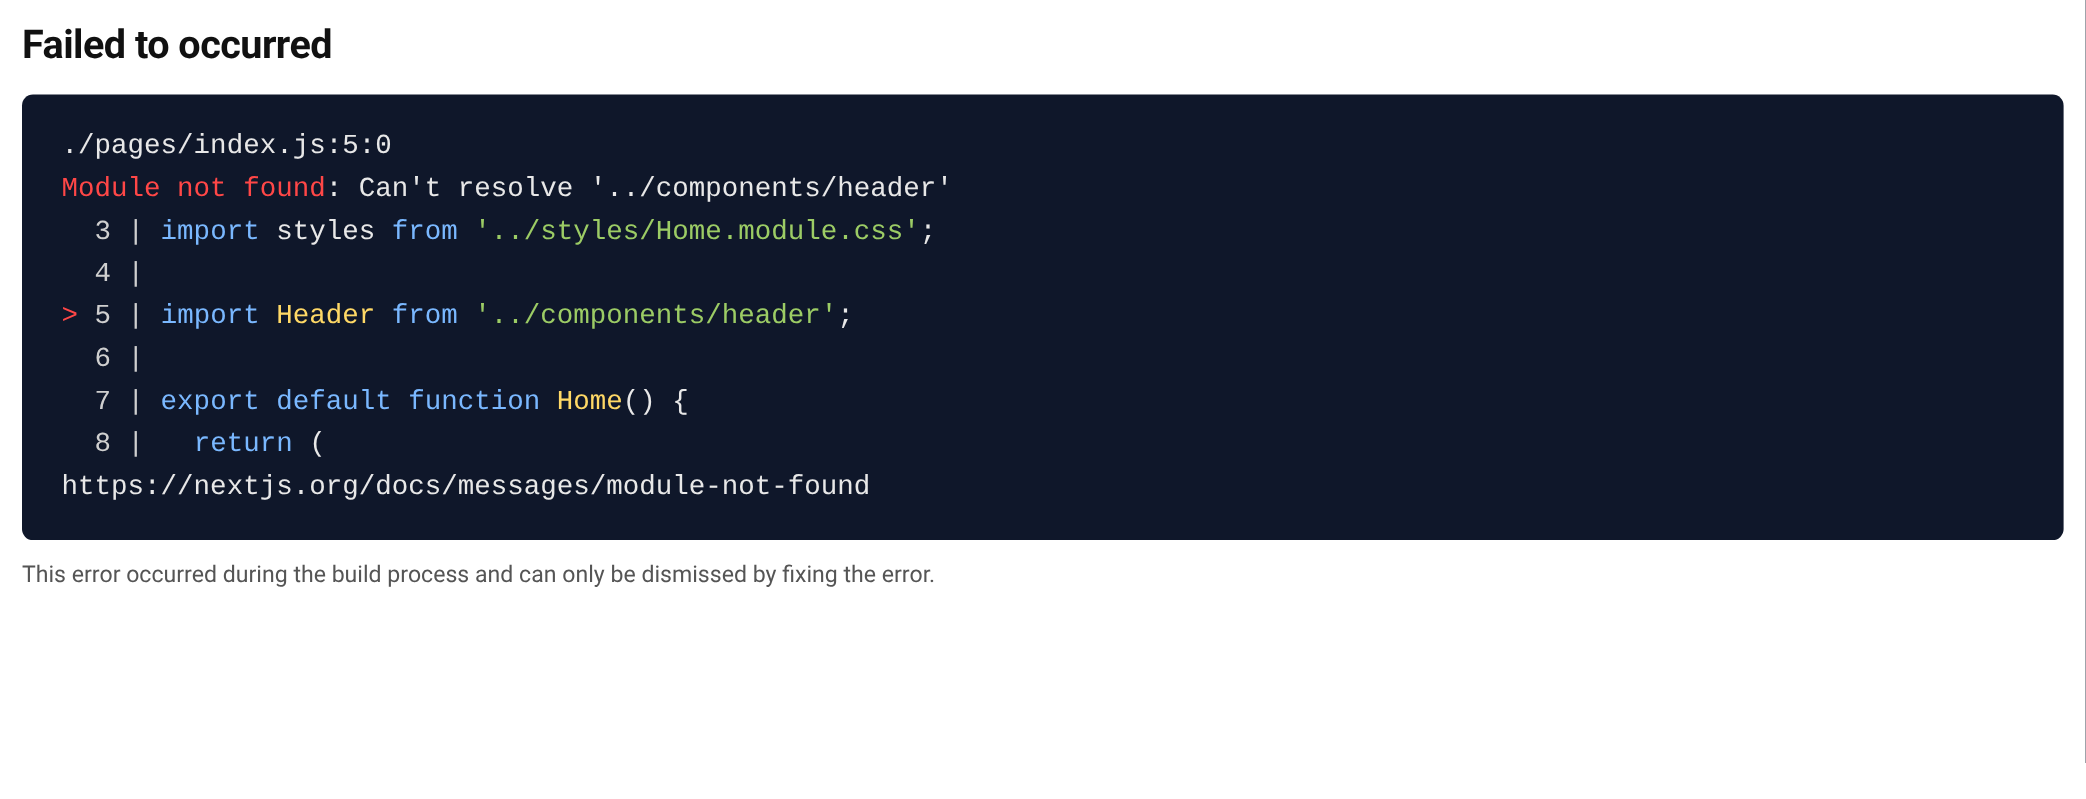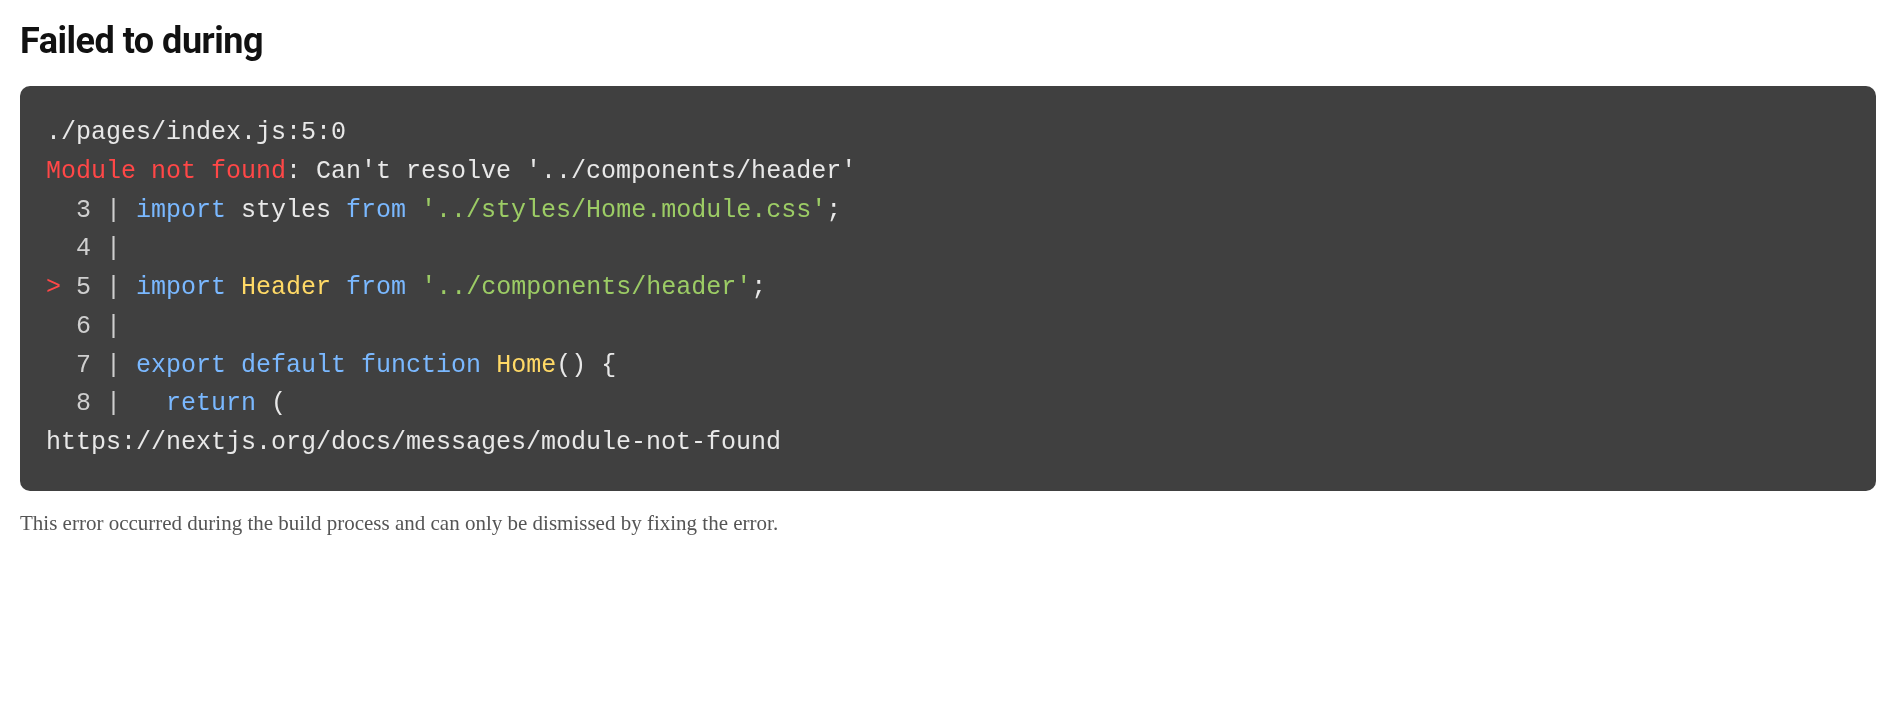--- a/index.html
+++ b/index.html
@@ -13,23 +13,23 @@
     padding: 20px;
   }
   .heading {
     font-size: 36px;
     font-weight: 700;
     color: #111111;
     margin-bottom: 24px;
     letter-spacing: -0.5px;
   }
   .codeblock {
-    background: #404040;
+    background: #0f172a;
     border-radius: 10px;
-    padding: 28px 26px;
+    padding: 28px 36px;
     font-family: "SFMono-Regular", Menlo, Consolas, "Liberation Mono", monospace;
     font-size: 25px;
     line-height: 1.55;
     color: #e6e6e6;
     overflow-x: auto;
     white-space: pre;
   }
   .code-line {
     display: block;
   }
@@ -68,23 +68,22 @@
     color: #e8e8e8;
     font-family: Liberation Mono, monospace;
   }
   .blank-line {
     height: 1.55em;
   }
   .footer-note {
     font-size: 21px;
     color: #555555;
     margin-top: 20px;
-    font-family: Liberation Serif, serif;
   }
 </style>
 </head>
 <body>
 
-<h1 class="heading">Failed to during</h1>
+<h1 class="heading">Failed to occurred</h1>
 
 <div class="codeblock"><span class="code-line"><span class="file-loc">./pages/index.js:5:0</span></span><span class="code-line"><span class="err-label">Module not found</span><span class="err-msg">: Can't resolve '../components/header'</span></span><span class="code-line"><span class="gutter">  3 | </span><span class="kw">import</span><span class="ident"> styles </span><span class="kw">from</span><span> </span><span class="str">'../styles/Home.module.css'</span><span class="punct">;</span></span><span class="code-line"><span class="gutter">  4 | </span></span><span class="code-line"><span class="caret">&gt; </span><span class="gutter">5 | </span><span class="kw">import</span><span> </span><span class="name">Header</span><span> </span><span class="kw">from</span><span> </span><span class="str">'../components/header'</span><span class="punct">;</span></span><span class="code-line"><span class="gutter">  6 | </span></span><span class="code-line"><span class="gutter">  7 | </span><span class="kw">export</span><span> </span><span class="kw">default</span><span> </span><span class="kw">function</span><span> </span><span class="name">Home</span><span class="punct">() {</span></span><span class="code-line"><span class="gutter">  8 |   </span><span class="kw">return</span><span class="punct"> (</span></span><span class="blank-line"></span><span class="code-line"><span class="link">https://nextjs.org/docs/messages/module-not-found</span></span></div>
 
 <p class="footer-note">This error occurred during the build process and can only be dismissed by fixing the error.</p>
 
 </body></html>

